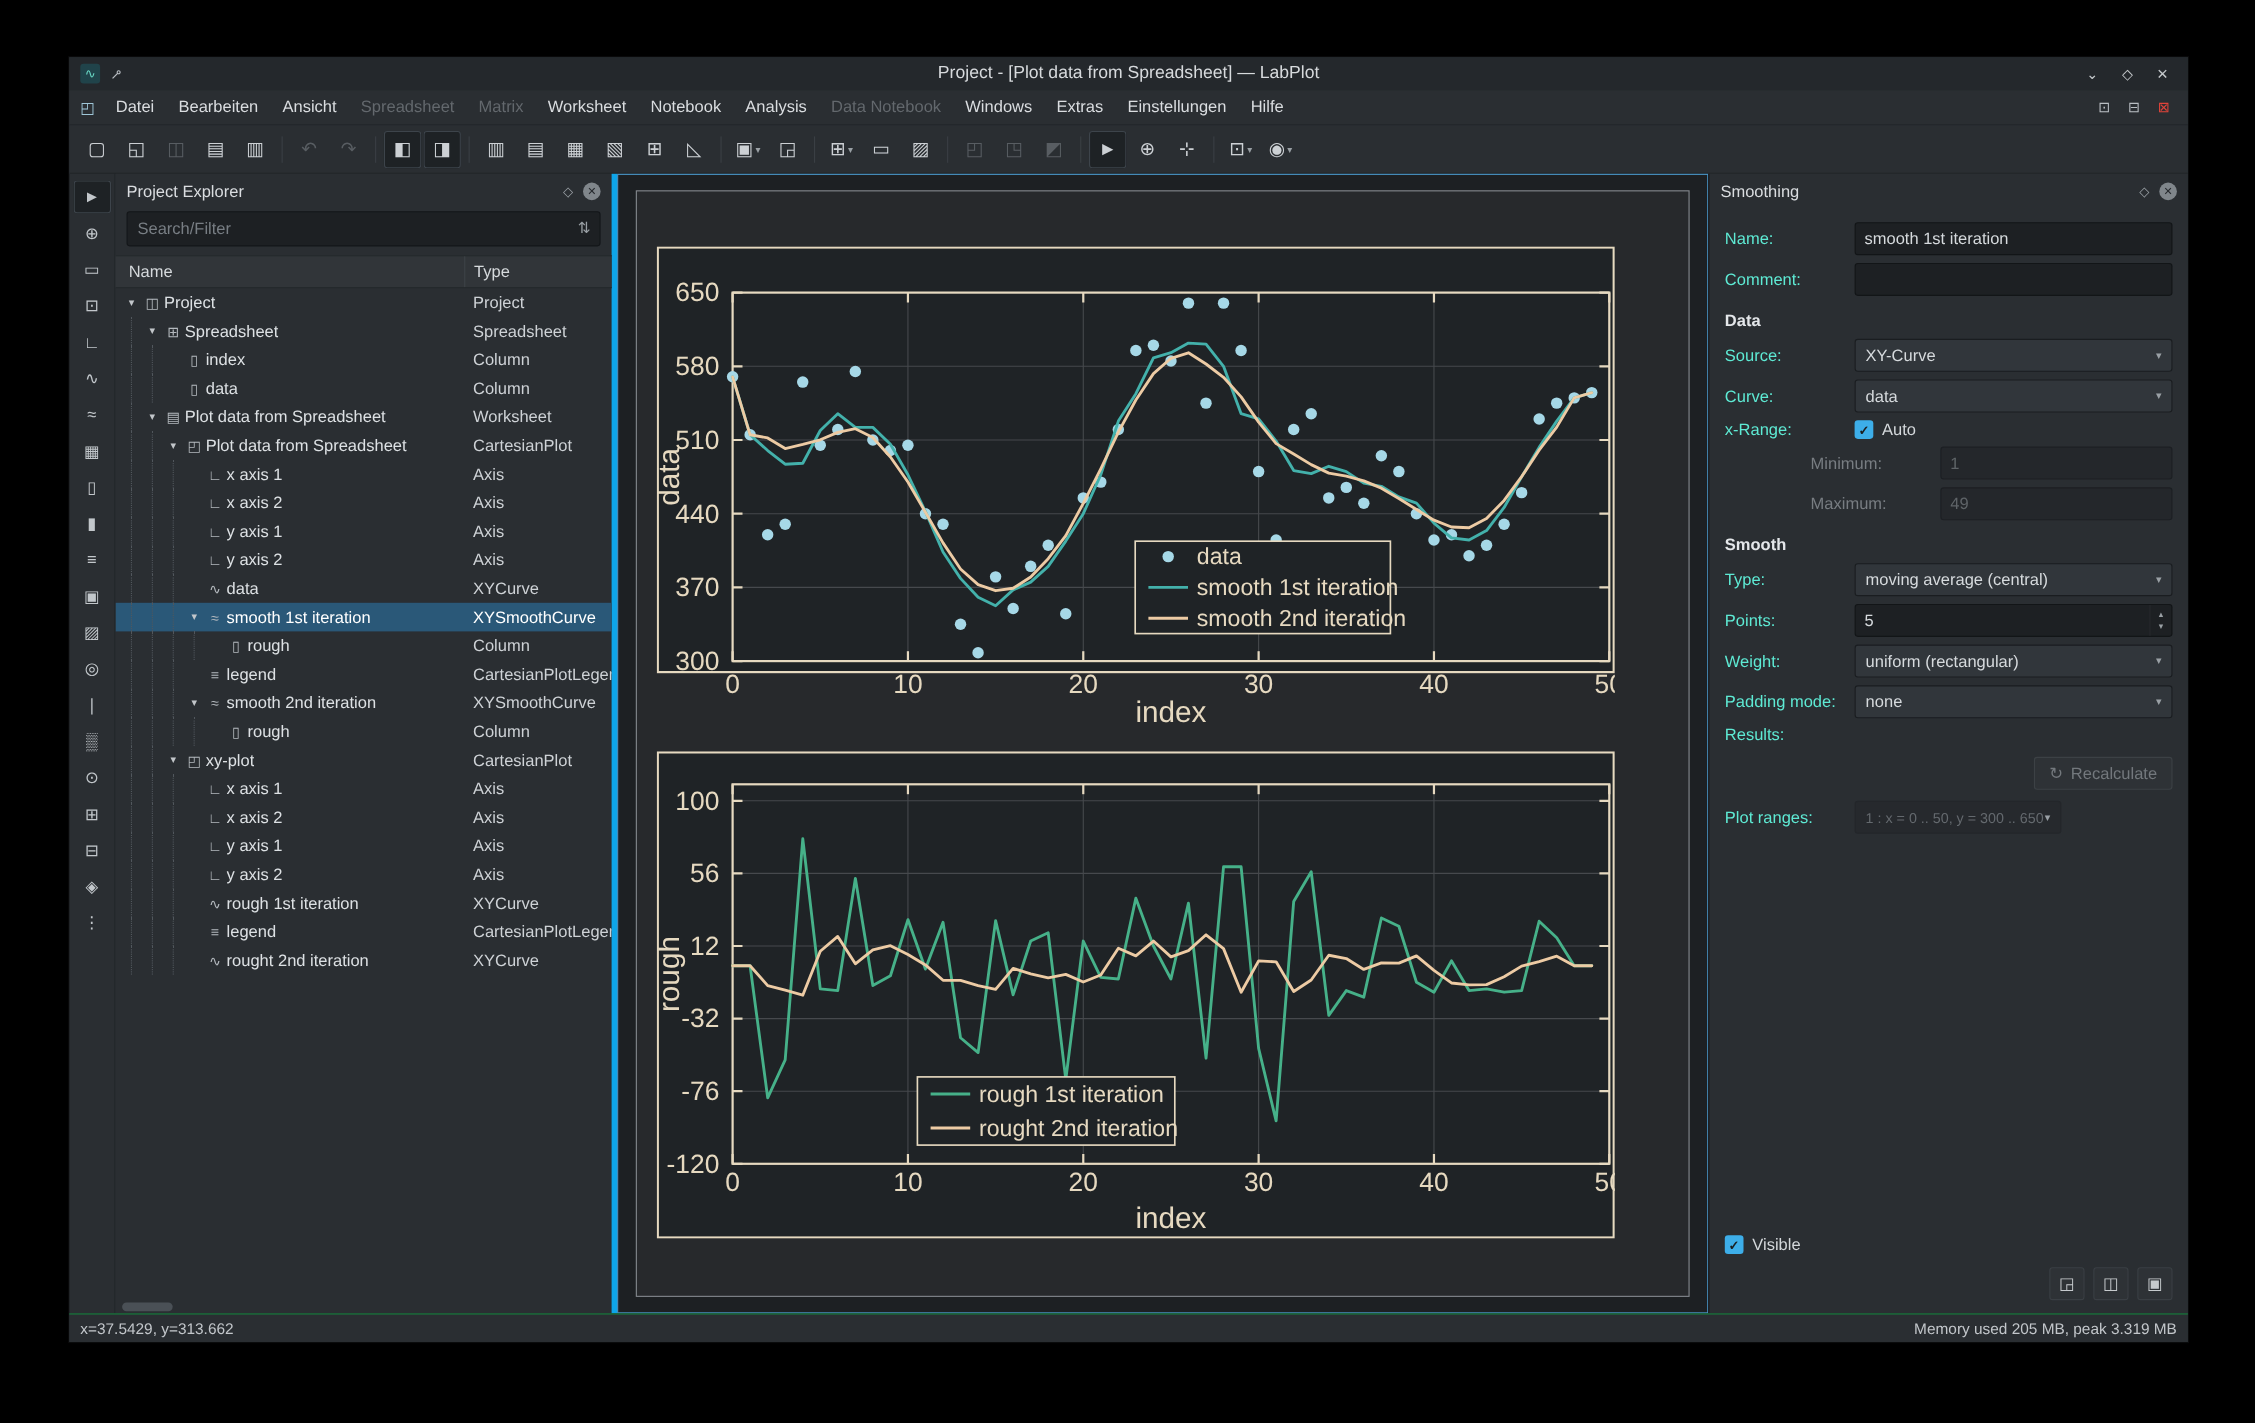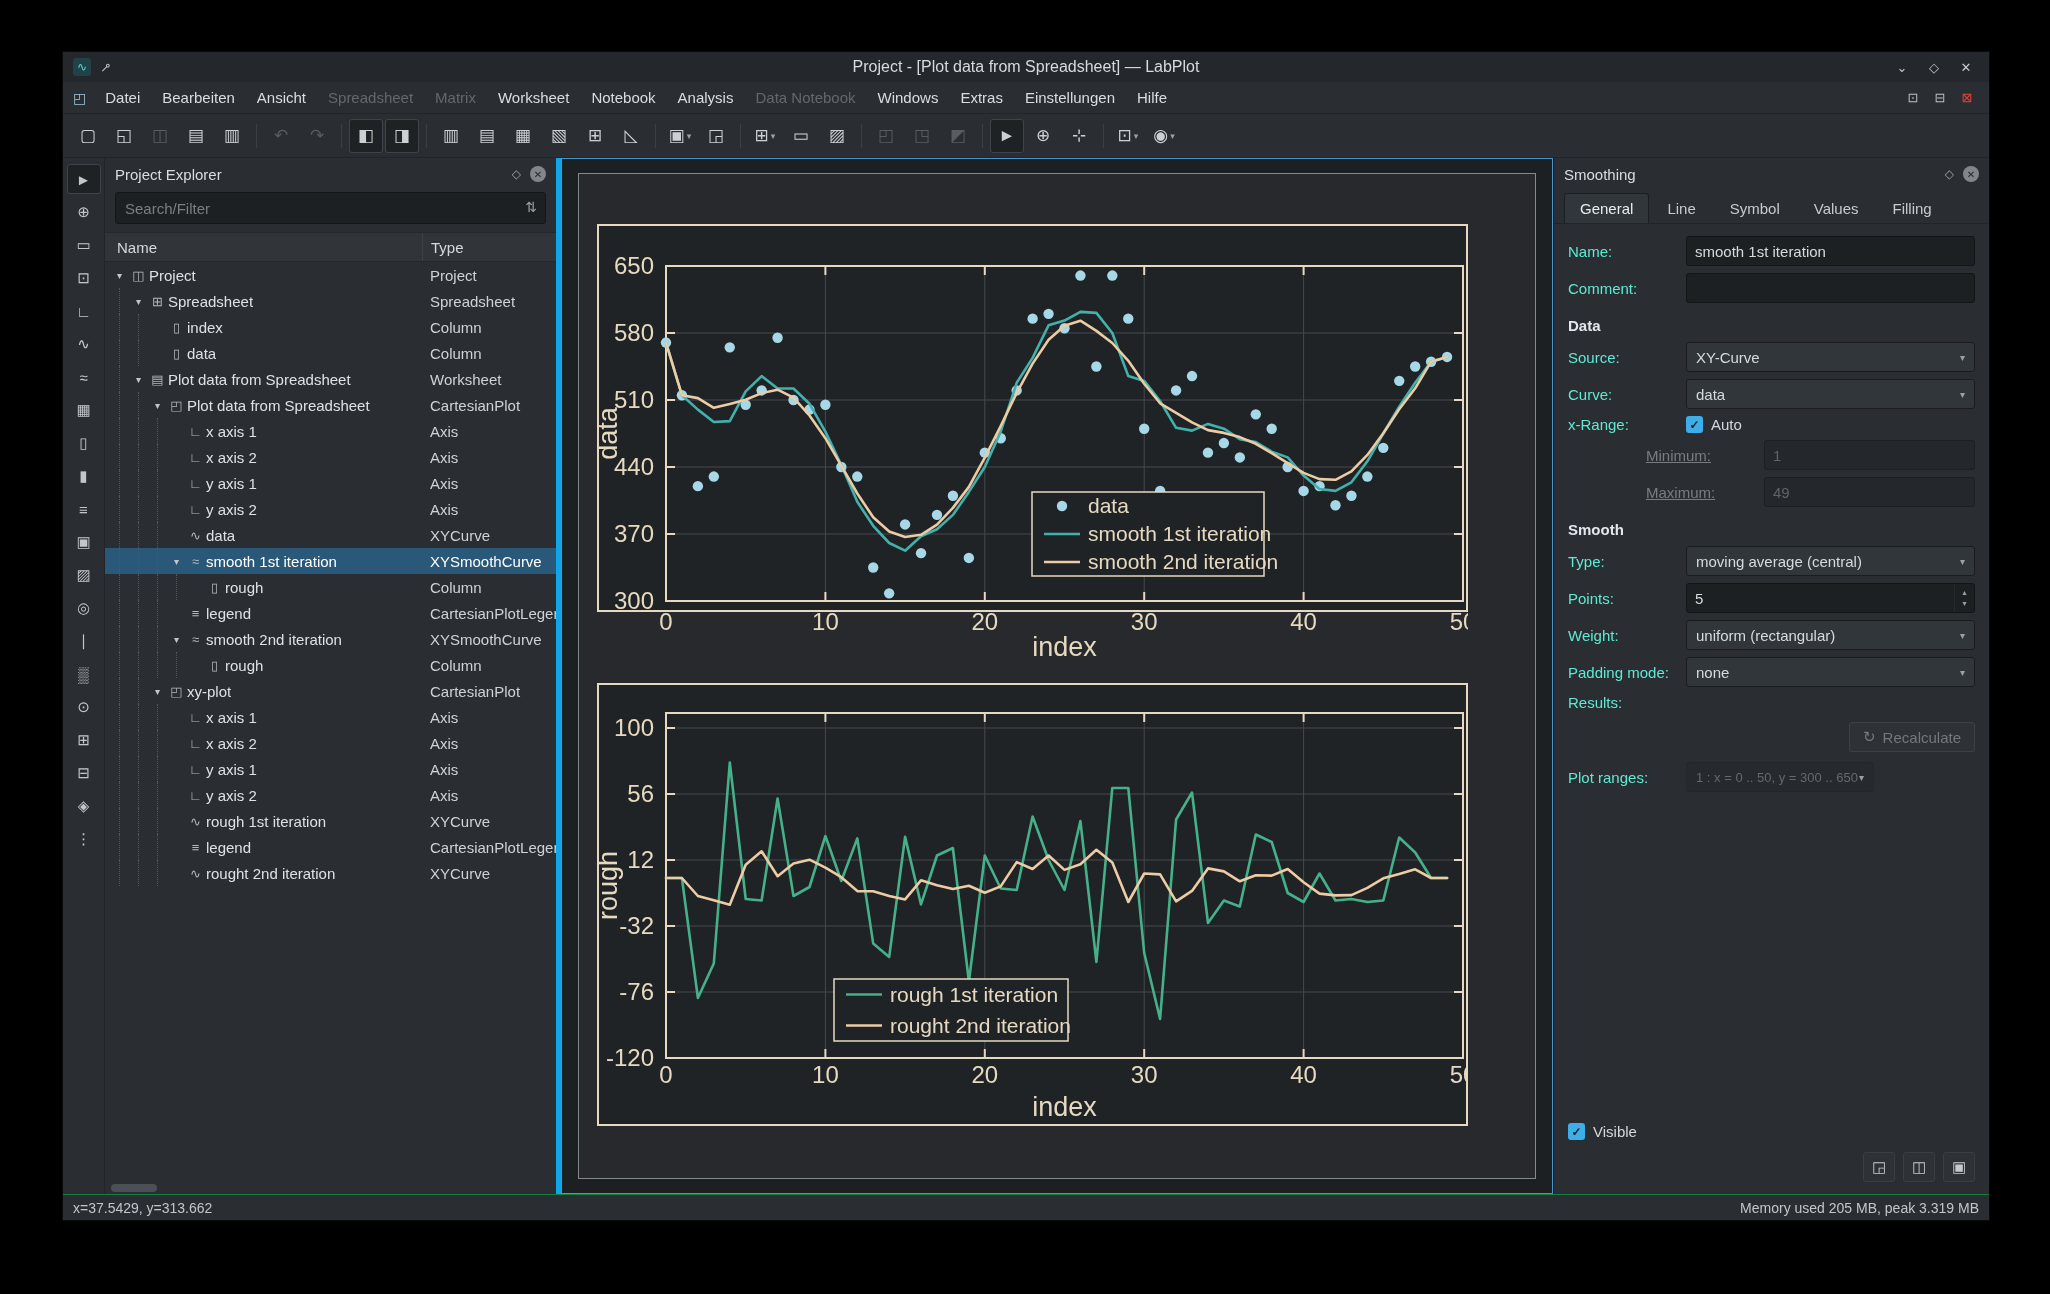--- a/index.html
+++ b/index.html
@@ -80,21 +80,21 @@
   
   .props { width:436px; flex:0 0 auto; display:flex; flex-direction:column; border-left:1px solid #17191c; background:#2a2e32; }
   .tabs { display:flex; padding:0 10px; border-bottom:1px solid #212529; height:34px; align-items:flex-end; gap:2px; flex:0 0 auto; }
   .tab { padding:6px 15px; font-size:15px; color:#c6cacd; border:1px solid transparent; border-bottom:none; border-radius:3px 3px 0 0; }
   .tab.active { background:#31363b; border-color:#1c1f22; color:#e8ebee; }
   .pcontent { flex:1; display:flex; flex-direction:column; padding:12px 14px; min-height:0; }
   .prow { display:flex; align-items:center; margin-bottom:7px; }
   .prow.results { align-items:flex-start; }
   .plabel { width:118px; flex:0 0 auto; font-size:15px; color:#5eead4; }
   .plabel.dim { color:#787d82; }
-  .prow.indent .plabel { width:196px; padding-left:78px;text-decoration:underline; }
+  .prow.indent .plabel { width:196px; padding-left:78px; }
   .pctrl { flex:1; display:flex; align-items:center; min-width:0; }
   .section-h { font-weight:bold; font-size:15px; color:#e4e7ea; margin:7px 0 8px; }
   .combo { flex:1; height:30px; background:#31363b; border:1px solid #1a1d20; border-radius:3px; display:flex; align-items:center; padding:0 9px; font-size:15px; color:#d6dadd; min-width:0; }
   .combo .chev { margin-left:auto; font-size:10px; color:#9aa0a5; }
   .combo.disabled { background:#26292d; color:#64696e; border-color:#23262a; flex:0 0 auto; width:188px; font-size:13px; }
   .text-input { flex:1; height:30px; background:#1d2023; border:1px solid #121517; border-radius:3px; color:#d6dadd; padding:0 8px; font:15px "Liberation Sans",sans-serif; min-width:0; }
   .text-input:disabled { background:#24272b; color:#5f6468; border-color:#1c1f23; }
   .spin-wrap { flex:1; position:relative; display:flex; }
   .spin-btns { position:absolute; right:1px; top:1px; bottom:1px; width:20px; display:flex; flex-direction:column; align-items:center; justify-content:center; gap:2px; color:#9aa0a5; font-size:8px; border-left:1px solid #26292d; }
   .checkbox { width:17px; height:17px; border-radius:3px; background:#3daee9; display:flex; align-items:center; justify-content:center; color:#1b1e20; font-size:12px; font-weight:bold; flex:0 0 auto; }
@@ -777,27 +777,20 @@
       </div>
     </div>
 
     <div class="props">
       <div class="dock-header">
         <span>Smoothing</span>
         <span class="sp"></span>
         <span class="float-icon">◇</span>
         <span class="close-circle">✕</span>
       </div>
-      <div class="tabs" id="prop-tabs">
-          <div class="tab active">General</div>
-          <div class="tab">Line</div>
-          <div class="tab">Symbol</div>
-          <div class="tab">Values</div>
-          <div class="tab">Filling</div>
-        </div>
       <div class="pcontent">
 
         <div class="prow">
           <div class="plabel">Name:</div>
           <div class="pctrl">
               <input class="text-input" value="smooth 1st iteration" style="">
             </div>
         </div>
         <div class="prow">
           <div class="plabel">Comment:</div>

